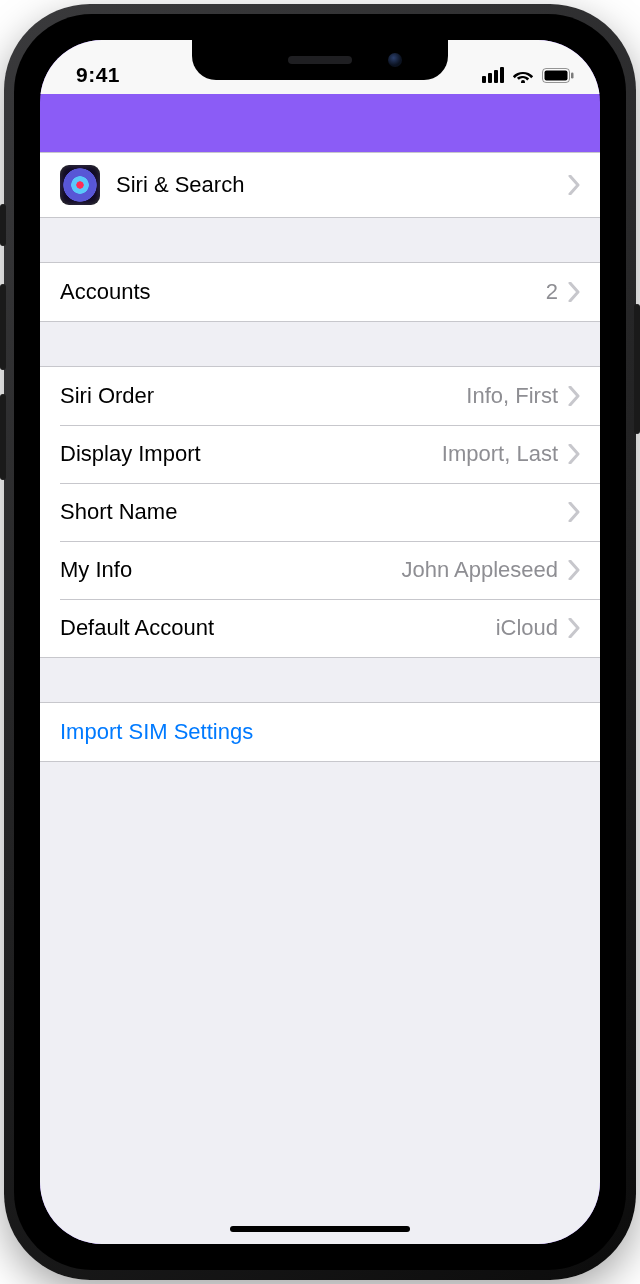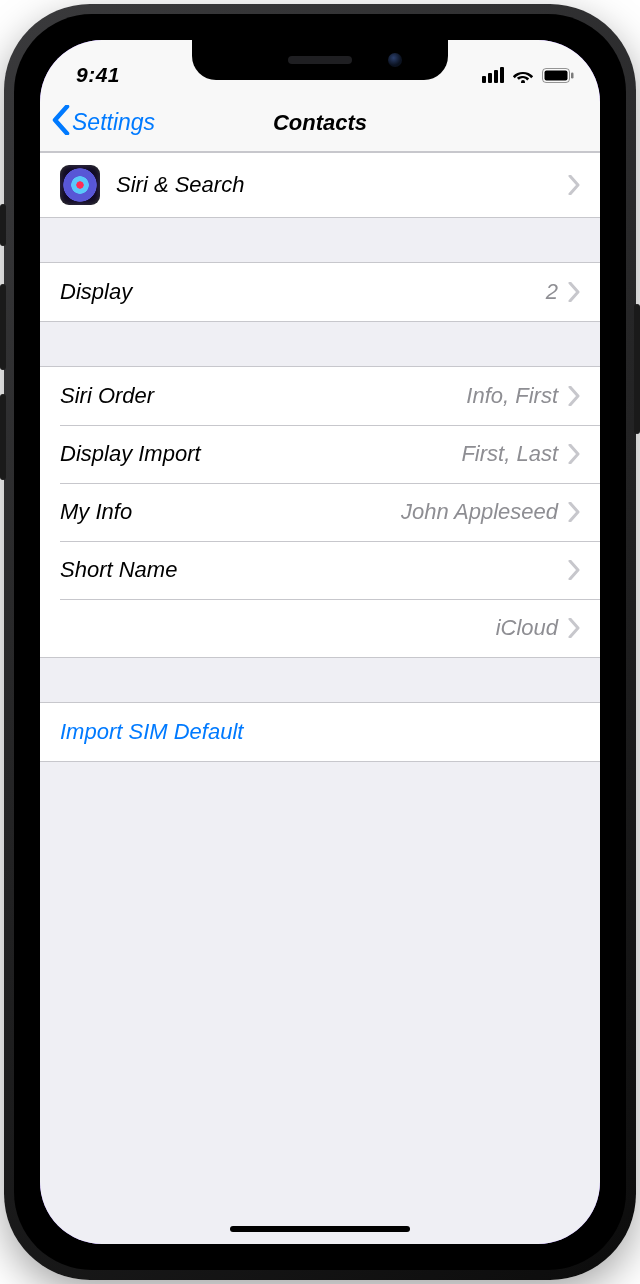--- a/index.html
+++ b/index.html
@@ -25,21 +25,20 @@
   .side-btn.mute   { left:-4px; top:200px; width:6px; height:42px; }
   .side-btn.vol-up { left:-4px; top:280px; width:6px; height:86px; }
   .side-btn.vol-dn { left:-4px; top:390px; width:6px; height:86px; }
   .side-btn.power  { right:-4px; top:300px; width:6px; height:130px; }
 
   .screen {
     position: absolute; inset: 26px;
     border-radius: 62px;
     overflow: hidden;
     background: #8b5cf6;
-    font-style: italic;
   }
 
   
   .notch {
     position: absolute; top: 0; left: 50%; transform: translateX(-50%);
     width: 256px; height: 40px;
     background: #000;
     border-bottom-left-radius: 24px;
     border-bottom-right-radius: 24px;
     display:flex; align-items:center; justify-content:center; gap:32px;
@@ -149,31 +148,20 @@
             <div class="battery">
               <svg width="32" height="15" viewBox="0 0 32 15">
                   <rect x="0.5" y="0.5" width="27" height="14" rx="3.5" fill="none" stroke="#000" stroke-opacity=".4"></rect>
                   <rect x="2.5" y="2.5" width="23" height="10" rx="2" fill="#000"></rect>
                   <rect x="29" y="4.5" width="2.5" height="6" rx="1.25" fill="#000" fill-opacity=".5"></rect>
                 </svg>
             </div>
           </div>
         </div>
 
-        <div class="navbar">
-          <div class="back">
-            <span>
-              <svg viewBox="0 0 12 20">
-                  <path fill="none" stroke="#007aff" stroke-width="3" stroke-linecap="round" stroke-linejoin="round" d="M10 1 2 10l8 9"></path>
-                </svg>
-            </span>
-            <span>Settings</span>
-          </div>
-          <div class="title">Contacts</div>
-        </div>
 
         <div class="content">
 
 
           <div class="group">
             <div class="row icon-row">
               <div class="siri-icon"></div>
               <div class="label">Siri &amp; Search</div>
               <div class="value"></div>
               <div class="chevron">
@@ -181,21 +169,21 @@
                     <path fill="none" stroke="#c7c7cc" stroke-width="3" stroke-linecap="round" stroke-linejoin="round" d="M2 1l8 9-8 9"></path>
                   </svg>
               </div>
             </div>
           </div>
 
           <div class="spacer"></div>
 
           <div class="group">
             <div class="row">
-              <div class="label">Display</div>
+              <div class="label">Accounts</div>
               <div class="value">2</div>
               <div class="chevron">
                 <svg viewBox="0 0 12 20">
                     <path fill="none" stroke="#c7c7cc" stroke-width="3" stroke-linecap="round" stroke-linejoin="round" d="M2 1l8 9-8 9"></path>
                   </svg>
               </div>
             </div>
           </div>
 
           <div class="spacer"></div>
@@ -205,60 +193,61 @@
               <div class="label">Siri Order</div>
               <div class="value">Info, First</div>
               <div class="chevron">
                 <svg viewBox="0 0 12 20">
                     <path fill="none" stroke="#c7c7cc" stroke-width="3" stroke-linecap="round" stroke-linejoin="round" d="M2 1l8 9-8 9"></path>
                   </svg>
               </div>
             </div>
             <div class="row">
               <div class="label">Display Import</div>
-              <div class="value">First, Last</div>
+              <div class="value">Import, Last</div>
+              <div class="chevron">
+                <svg viewBox="0 0 12 20">
+                    <path fill="none" stroke="#c7c7cc" stroke-width="3" stroke-linecap="round" stroke-linejoin="round" d="M2 1l8 9-8 9"></path>
+                  </svg>
+              </div>
+            </div>
+            <div class="row">
+              <div class="label">Short Name</div>
+              <div class="value"></div>
               <div class="chevron">
                 <svg viewBox="0 0 12 20">
                     <path fill="none" stroke="#c7c7cc" stroke-width="3" stroke-linecap="round" stroke-linejoin="round" d="M2 1l8 9-8 9"></path>
                   </svg>
               </div>
             </div>
             <div class="row">
               <div class="label">My Info</div>
               <div class="value">John Appleseed</div>
               <div class="chevron">
                 <svg viewBox="0 0 12 20">
                     <path fill="none" stroke="#c7c7cc" stroke-width="3" stroke-linecap="round" stroke-linejoin="round" d="M2 1l8 9-8 9"></path>
                   </svg>
               </div>
             </div>
             <div class="row">
-              <div class="label">Short Name</div>
-              <div class="value"></div>
-              <div class="chevron">
-                <svg viewBox="0 0 12 20">
-                    <path fill="none" stroke="#c7c7cc" stroke-width="3" stroke-linecap="round" stroke-linejoin="round" d="M2 1l8 9-8 9"></path>
-                  </svg>
-              </div>
-            </div>
-            <div class="row">
+              <div class="label">Default Account</div>
               <div class="value">iCloud</div>
               <div class="chevron">
                 <svg viewBox="0 0 12 20">
                     <path fill="none" stroke="#c7c7cc" stroke-width="3" stroke-linecap="round" stroke-linejoin="round" d="M2 1l8 9-8 9"></path>
                   </svg>
               </div>
             </div>
           </div>
 
           <div class="spacer"></div>
 
           <div class="group">
             <div class="row link">
-              <div class="label">Import SIM Default</div>
+              <div class="label">Import SIM Settings</div>
             </div>
           </div>
 
         </div>
 
         <div class="notch">
           <div class="speaker"></div>
           <div class="camera"></div>
         </div>
 

